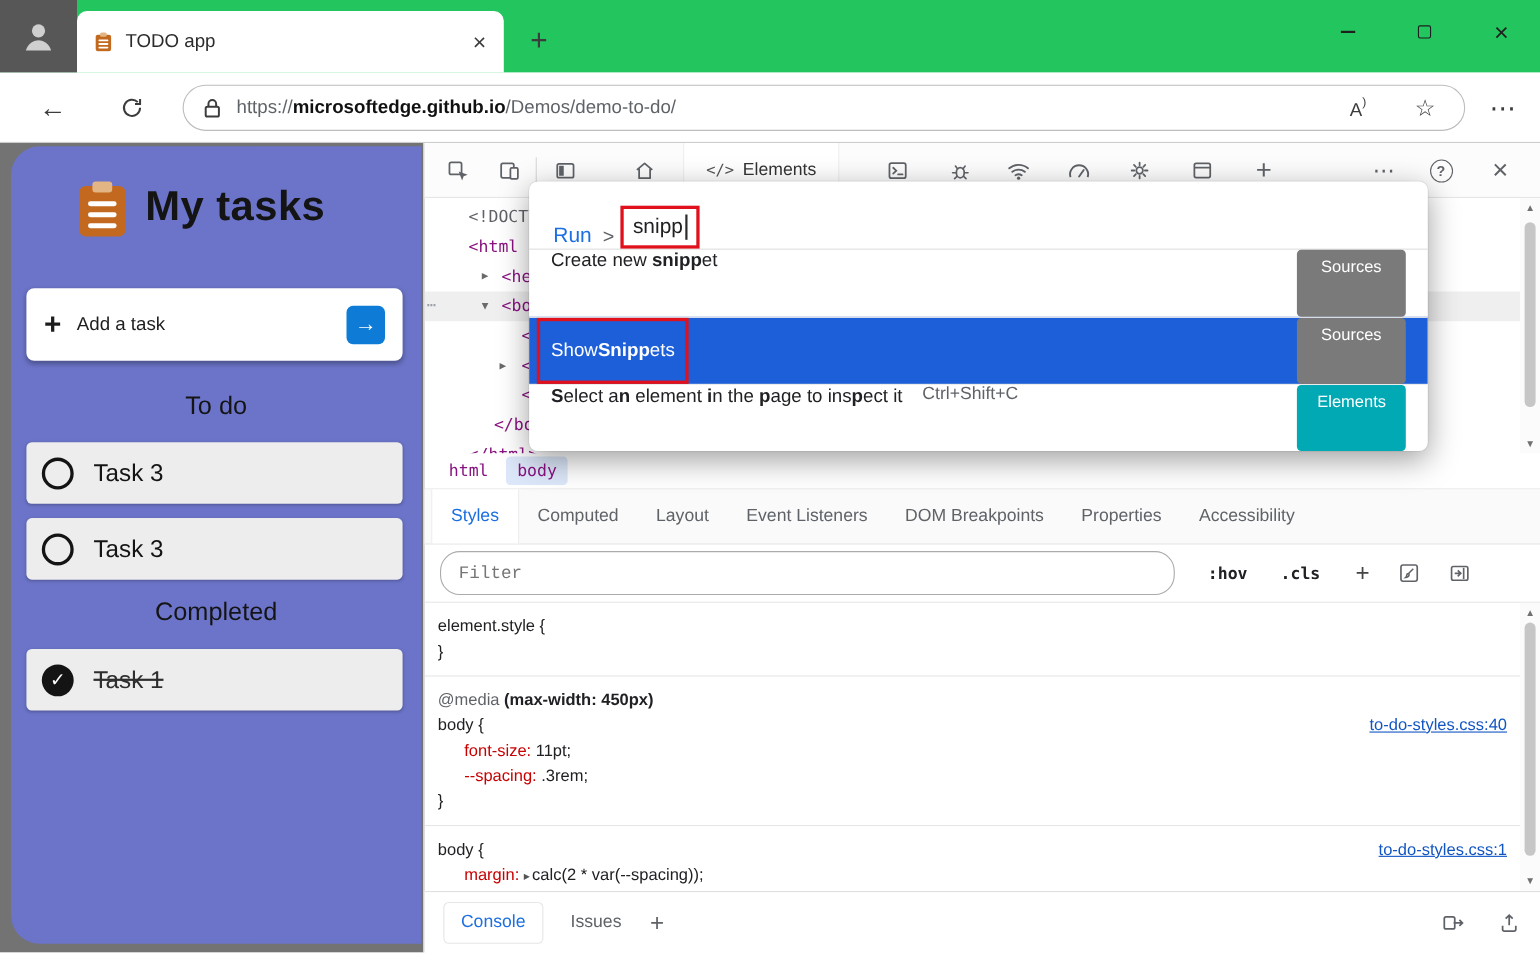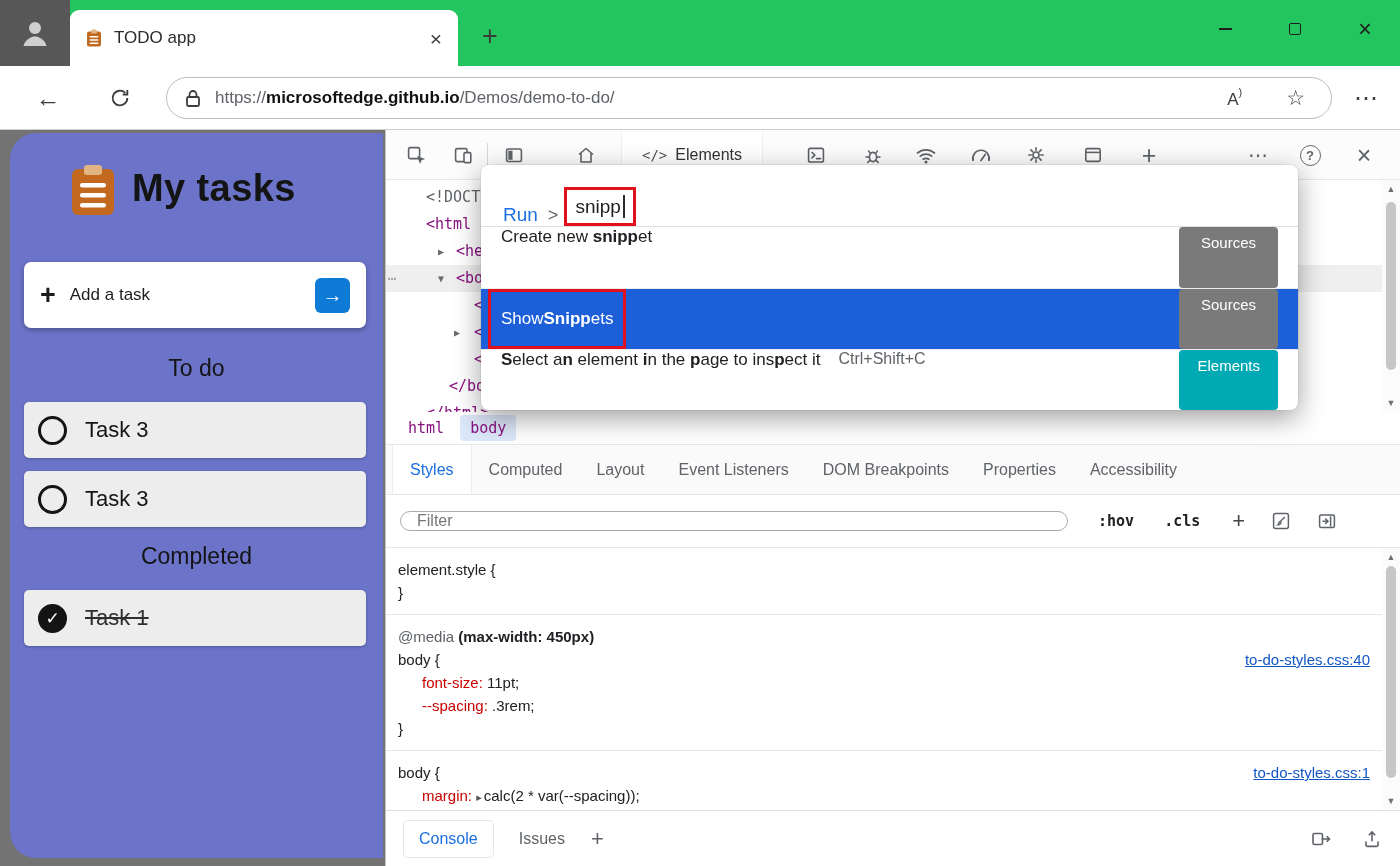--- a/index.html
+++ b/index.html
@@ -107,21 +107,21 @@
   .crumb{color:var(--tag-maroon);padding:4px 10px;border-radius:4px}
   .crumb.selected{background:#DCE7F9}
 
   
   .dt-tabs{position:absolute;top:315px;left:0;right:0;height:50px;background:#FAFAFA;border-bottom:1px solid #E6E6E6;display:flex;align-items:stretch;padding-left:6px;font-size:16px;color:#5F6368}
   .dt-tab{display:flex;align-items:center;padding:0 17px}
   .dt-tab.active{background:#fff;color:var(--accent-blue);border-left:1px solid #EDEDED;border-right:1px solid #EDEDED}
 
   
   .dt-filterrow{position:absolute;top:365px;left:0;right:0;height:53px;border-bottom:1px solid #E6E6E6;display:flex;align-items:center;padding:0 14px}
-  .filter-input{width:668px;height:20px;border:1px solid #ABABAB;border-radius:18px;padding:0 16px;font-size:16px;font-family:Liberation Sans, sans-serif;color:#333;outline:none}
+  .filter-input{width:668px;height:40px;border:1px solid #ABABAB;border-radius:18px;padding:0 16px;font-size:16px;font-family:Liberation Mono, monospace;color:#333;outline:none}
   .filter-input::placeholder{color:#767676}
   .toggle{font-family:"DejaVu Sans Mono",monospace;font-size:15px;font-weight:700;color:#202124;margin-left:30px}
   .f-plus{margin-left:32px;font-size:22px;color:#444}
   .f-icon{margin-left:26px;display:flex;color:#5F6368}
 
   
   .dt-styles{position:absolute;top:418px;left:0;right:18px;height:262px;overflow:hidden;font-family:Liberation Sans, sans-serif;font-size:15px;line-height:23px;color:#202124}
   .style-section{position:relative;padding:10px 12px;border-bottom:1px solid #E6E6E6}
   .prop-line{padding-left:24px}
   .prop-name{color:var(--property-red)}

